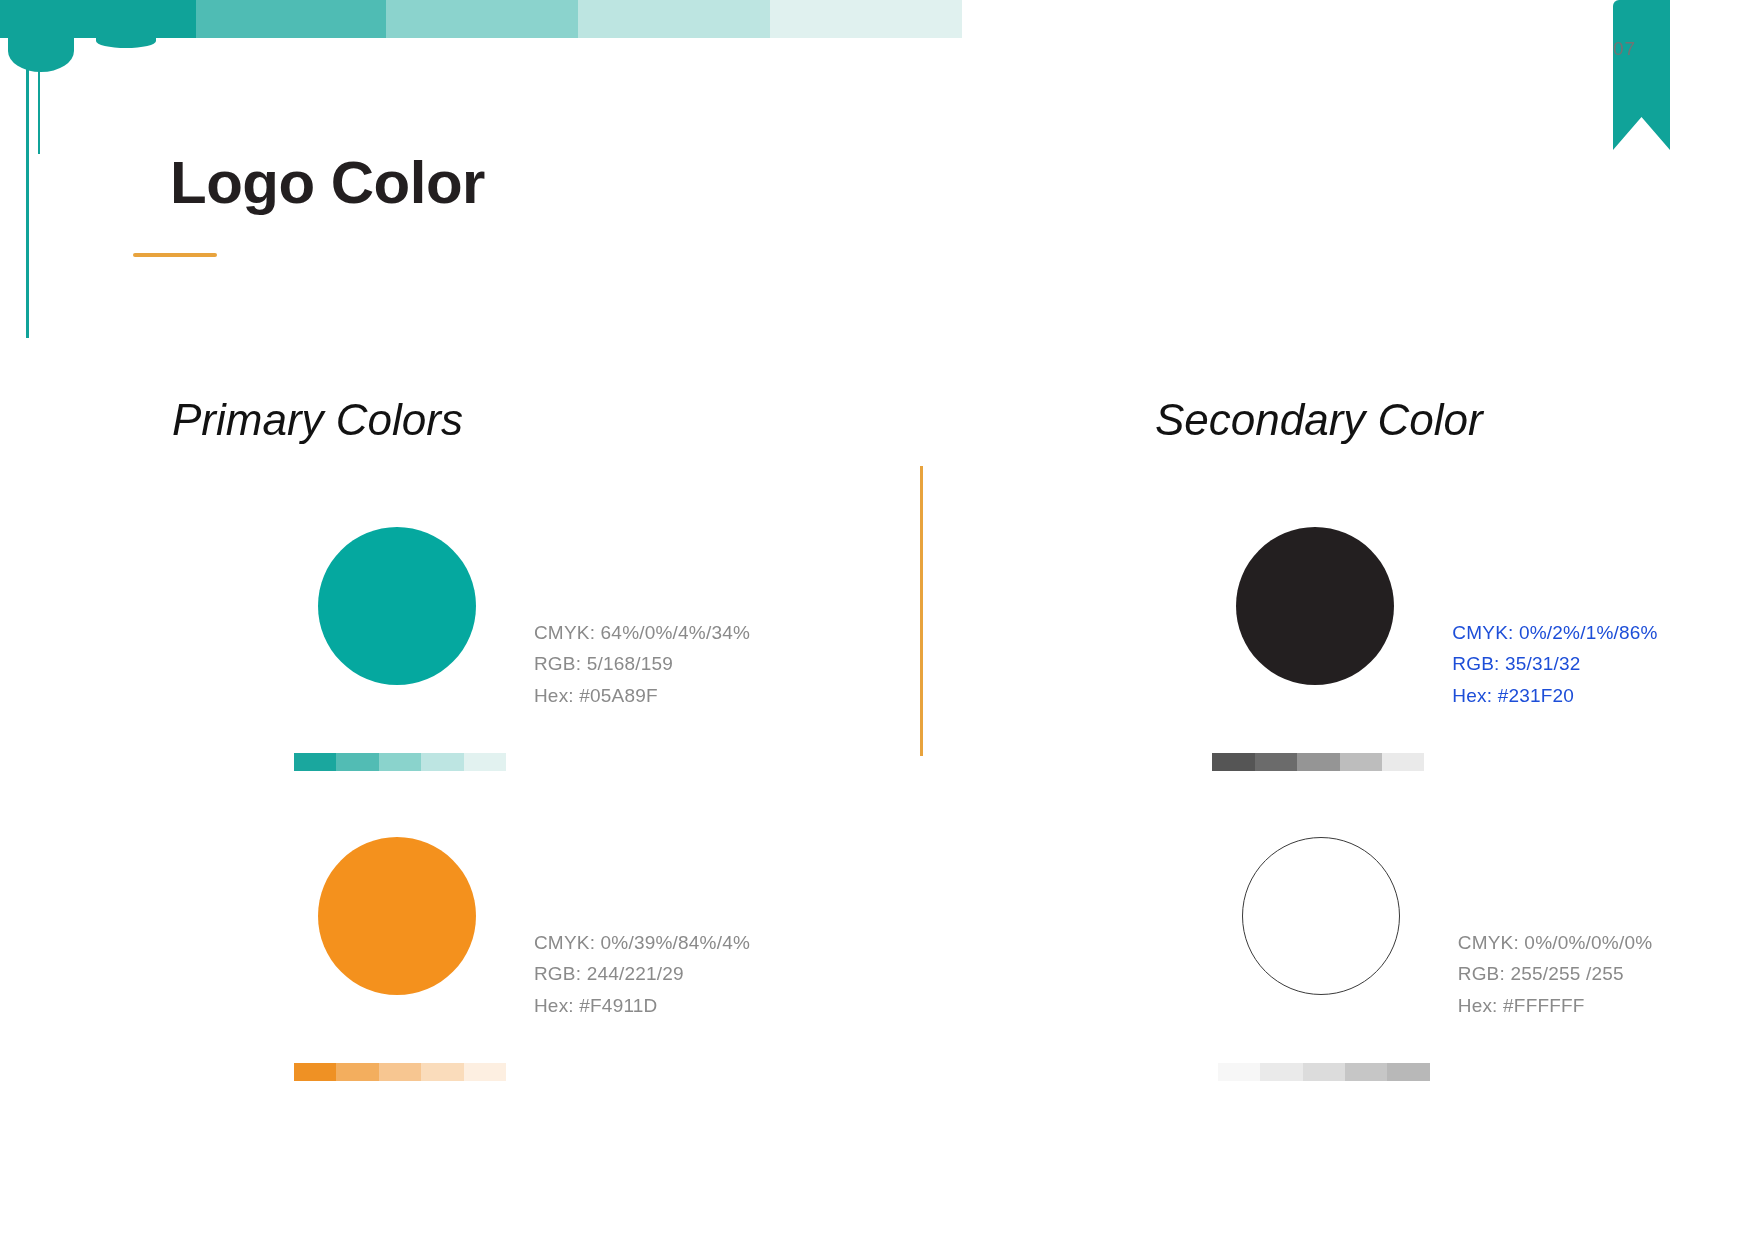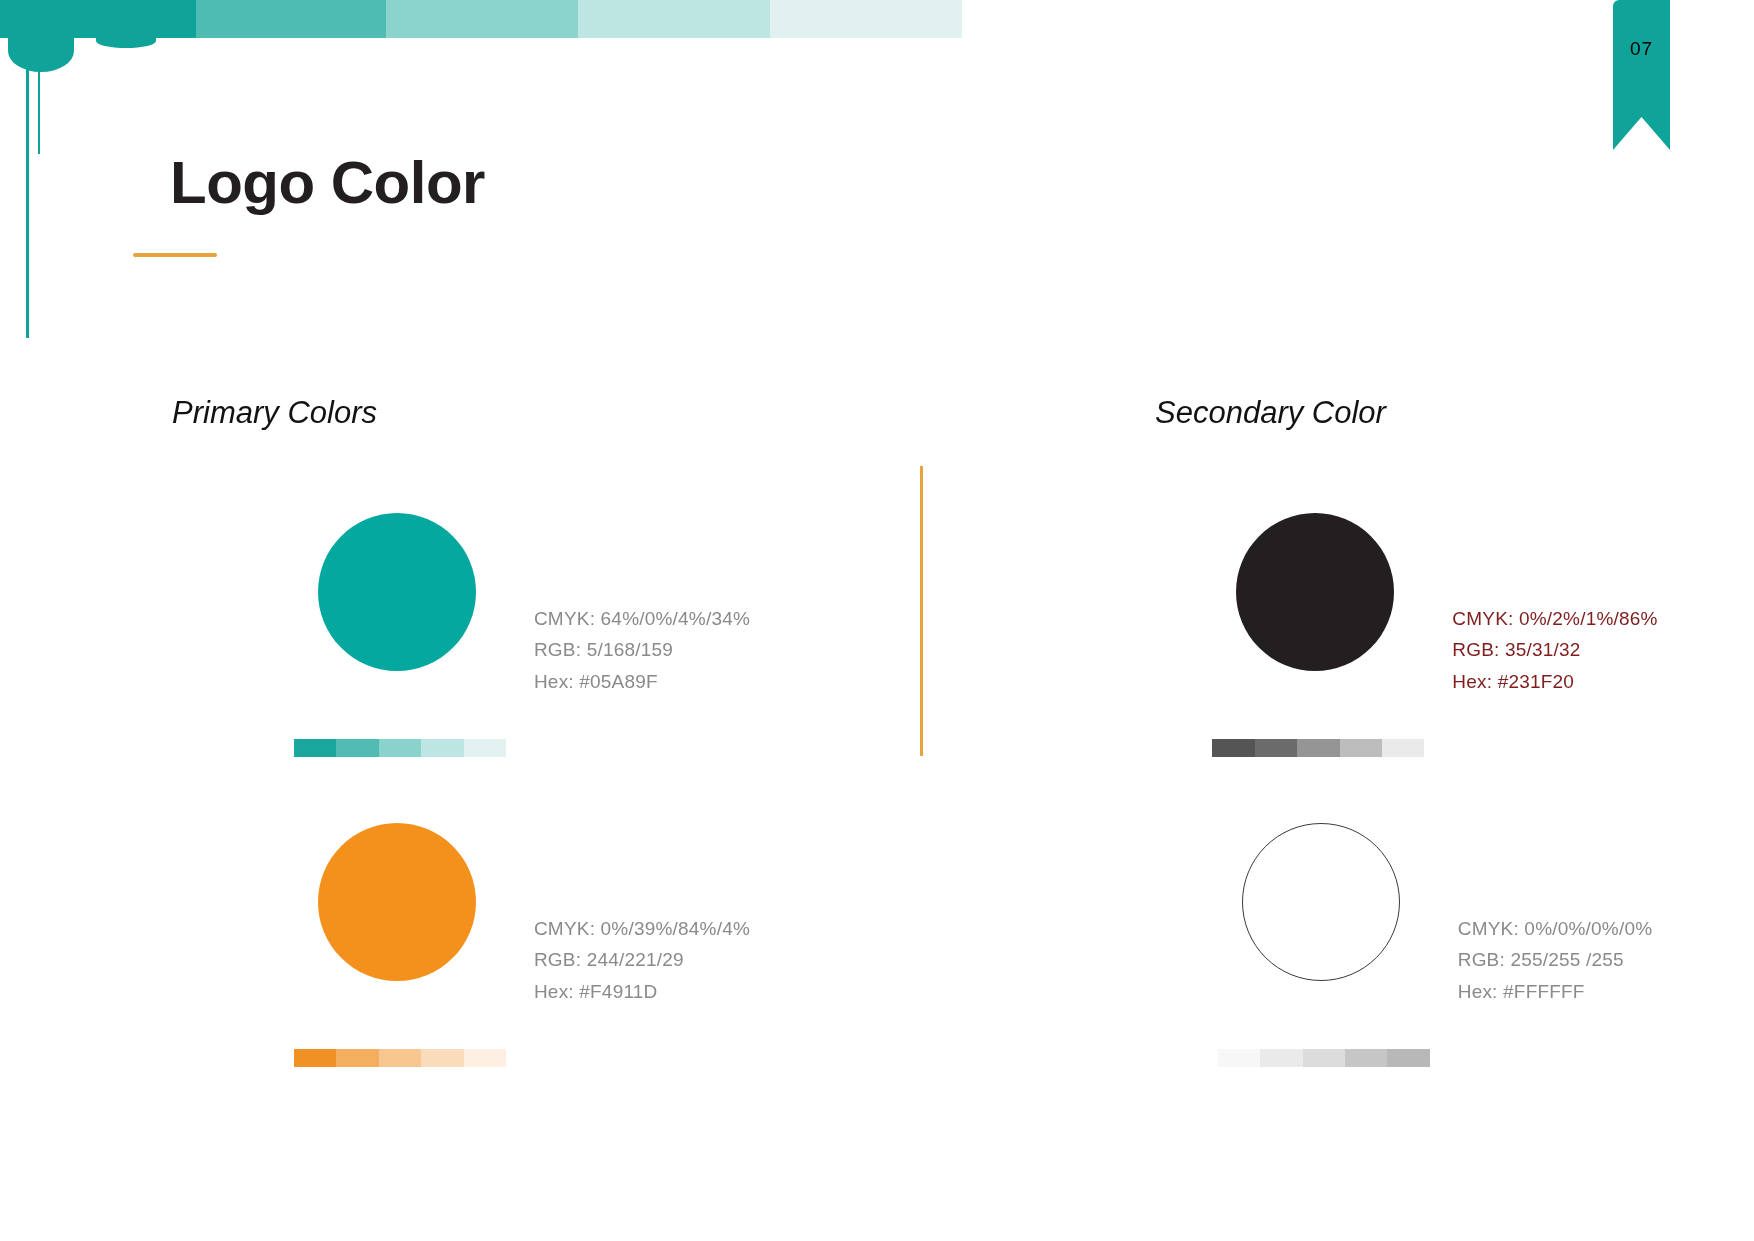--- a/index.html
+++ b/index.html
@@ -80,22 +80,22 @@
     width: 100%;
     height: 100%;
     border-top-left-radius: 6px;
     clip-path: polygon(0 0, 100% 0, 100% 100%, 50% 78%, 0 100%);
   }
   .ribbon-num {
     position: absolute;
     top: 38px;
     left: 0;
     width: 100%;
-    text-align: center;
-    color: #000000;
+    text-align: left;
+    color: #737373;
     font-size: 19px;
     letter-spacing: 1px;
   }
 
   
   .title {
     position: absolute;
     top: 148px;
     left: 131px;
     font-size: 60px;
@@ -114,21 +114,21 @@
 
   
   .column {
     position: absolute;
     top: 395px;
   }
   .column.left  { left: 172px;  width: 700px; }
   .column.right { left: 1155px; width: 560px; }
 
   .col-heading {
-    font-size: 31px;
+    font-size: 44px;
     font-style: italic;
     color: #121212;
     margin: 0 0 82px 0;
     white-space: nowrap;
   }
 
   .divider {
     position: absolute;
     top: 466px;
     left: 920px;
@@ -250,21 +250,21 @@
       <div class="swatch-left">
         <div class="circle" style="background: rgb(35, 31, 32);"></div>
         <div class="tints">
           <div class="tint" style="background: rgb(85, 85, 85);"></div>
           <div class="tint" style="background: rgb(107, 107, 107);"></div>
           <div class="tint" style="background: rgb(149, 149, 149);"></div>
           <div class="tint" style="background: rgb(189, 189, 189);"></div>
           <div class="tint" style="background: rgb(234, 234, 234);"></div>
         </div>
       </div>
-      <div class="swatch-info" style="color: #7f1d1d;">
+      <div class="swatch-info" style="color: #1d4ed8;">
         <div>CMYK: 0%/2%/1%/86%</div>
         <div>RGB: 35/31/32</div>
         <div>Hex: #231F20</div>
       </div>
     </div>
 
     <div class="swatch-row">
       <div class="swatch-left">
         <div class="circle outlined" style="background: rgb(255, 255, 255);"></div>
         <div class="tints">

